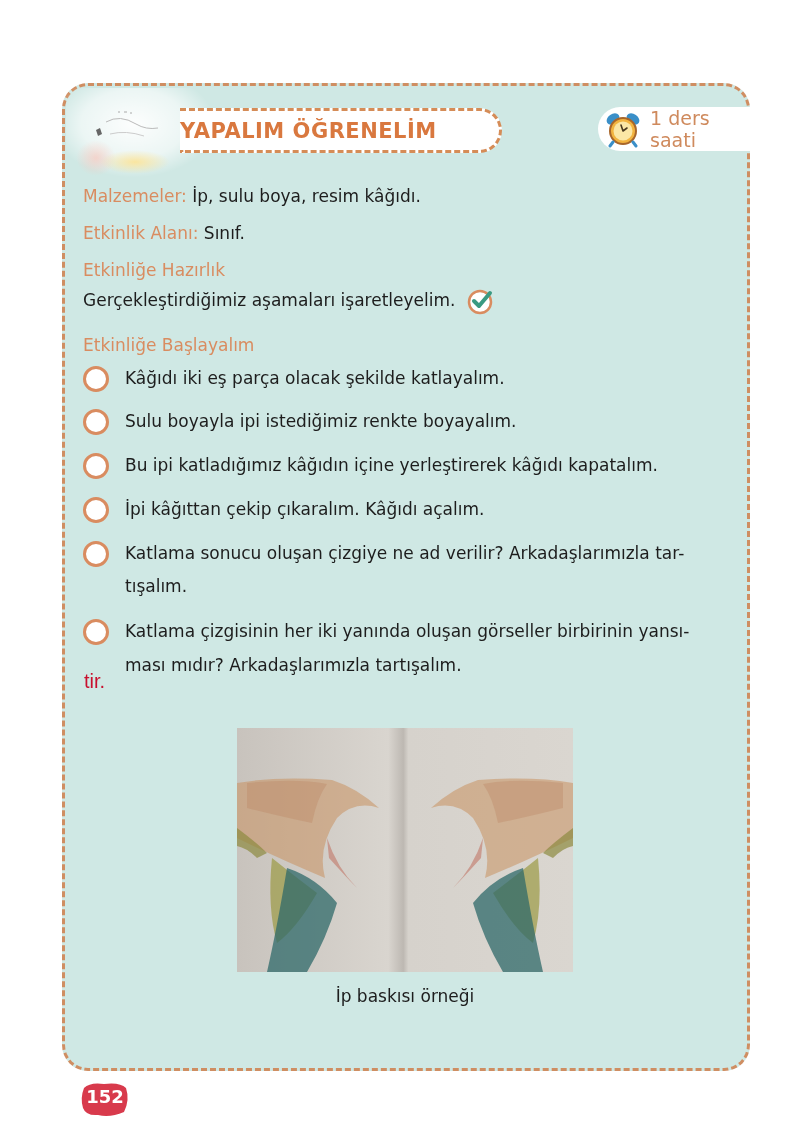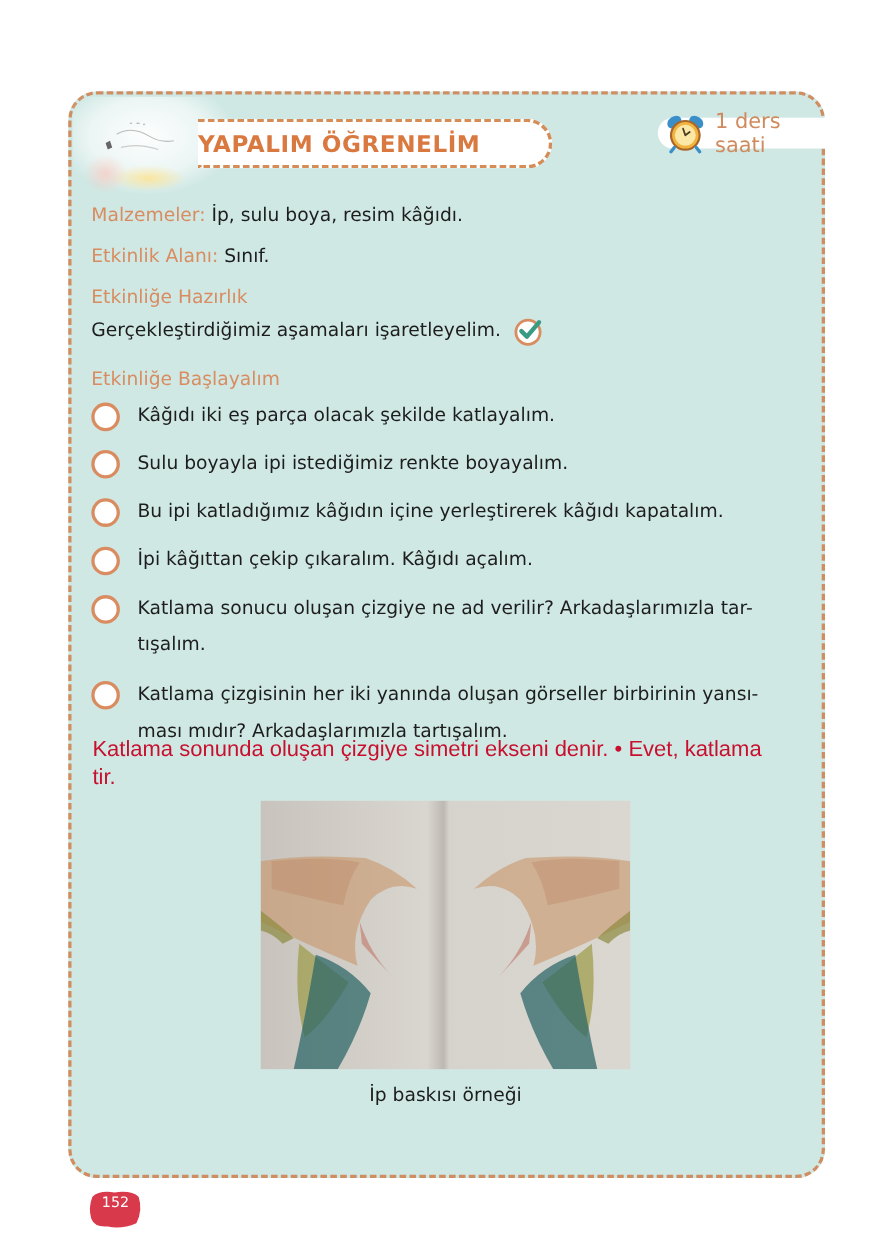--- a/index.html
+++ b/index.html
@@ -34,21 +34,21 @@
     border-right: 3px dashed #d58c57;
     border-radius: 0 24px 24px 0;
     display: flex; align-items: center; justify-content: flex-start;
   }
   .title-text {
     font-family: "DejaVu Sans", sans-serif; font-weight: bold;
     font-size: 21px; color: #d9783f; letter-spacing: 0.5px;
   }
 
   .duration-pill {
-    position: absolute; left: 598px; top: 107px; width: 152px; height: 28px;
+    position: absolute; left: 598px; top: 107px; width: 152px; height: 44px;
     background: #ffffff; border-radius: 22px 0 0 22px;
     display: flex; align-items: center; padding-left: 6px;
   }
   .duration-pill svg { flex: none; }
   .duration-text {
     margin-left: 8px; font-family: "DejaVu Sans", sans-serif;
     font-size: 19px; color: #cf8a5d;
   }
 
   .content { position: absolute; left: 83px; top: 186px; width: 650px; }
@@ -80,21 +80,21 @@
   .caption {
     position: absolute; left: 237px; top: 986px; width: 336px; text-align: center;
     font-size: 17px; color: #1d1d1d;
   }
 
   .page-badge {
     position: absolute; left: 80px; top: 1080px; width: 50px; height: 40px;
   }
   .page-num {
     position: absolute; left: 80px; top: 1086px; width: 50px; text-align: center;
-    font-family: "DejaVu Sans", sans-serif; font-weight: normal; font-size: 13px; color: #ffffff;
+    font-family: "DejaVu Sans", sans-serif; font-weight: bold; font-size: 18px; color: #ffffff;
   }
 </style>
 </head>
 <body>
 
 <div class="panel"></div>
 <div class="deco-cloud"></div>
 <div class="deco-pink"></div>
 <div class="deco-sun"></div>
 <svg class="deco-scribble" width="80" height="40" viewBox="0 0 80 40">
@@ -161,21 +161,20 @@
     <div class="txt" style="top:30px;">tışalım.</div>
   </div>
   <div class="step" style="top:432px;">
     <div class="circle"></div>
     <div class="txt">Katlama çizgisinin her iki yanında oluşan görseller birbirinin yansı-</div>
     <div class="txt" style="top:31px;">ması mıdır? Arkadaşlarımızla tartışalım.</div>
   </div>
 </div>
 
 <div class="answer">
-  <div>Katlama sonunda oluşan çizgiye simetri ekseni denir. • Evet, katlama</div>
   <div>tir.</div>
 </div>
 
 <div class="photo">
   <svg width="336" height="244" viewBox="0 0 336 244">
 
     <path d="M0 55 Q40 48 95 52 Q120 60 142 80 Q118 72 100 90 Q80 120 88 150 Q40 130 0 110z" fill="#c99260" opacity="0.55"></path>
     <path d="M10 55 Q60 50 90 56 Q80 70 75 95 Q50 90 10 80z" fill="#b98560" opacity="0.35"></path>
     <path d="M90 110 Q100 140 120 160 Q110 150 92 130z" fill="#c27768" opacity="0.6"></path>
     <path d="M35 130 Q60 150 80 165 Q60 200 40 215 Q30 180 35 130z" fill="#9b9a45" opacity="0.7"></path>

